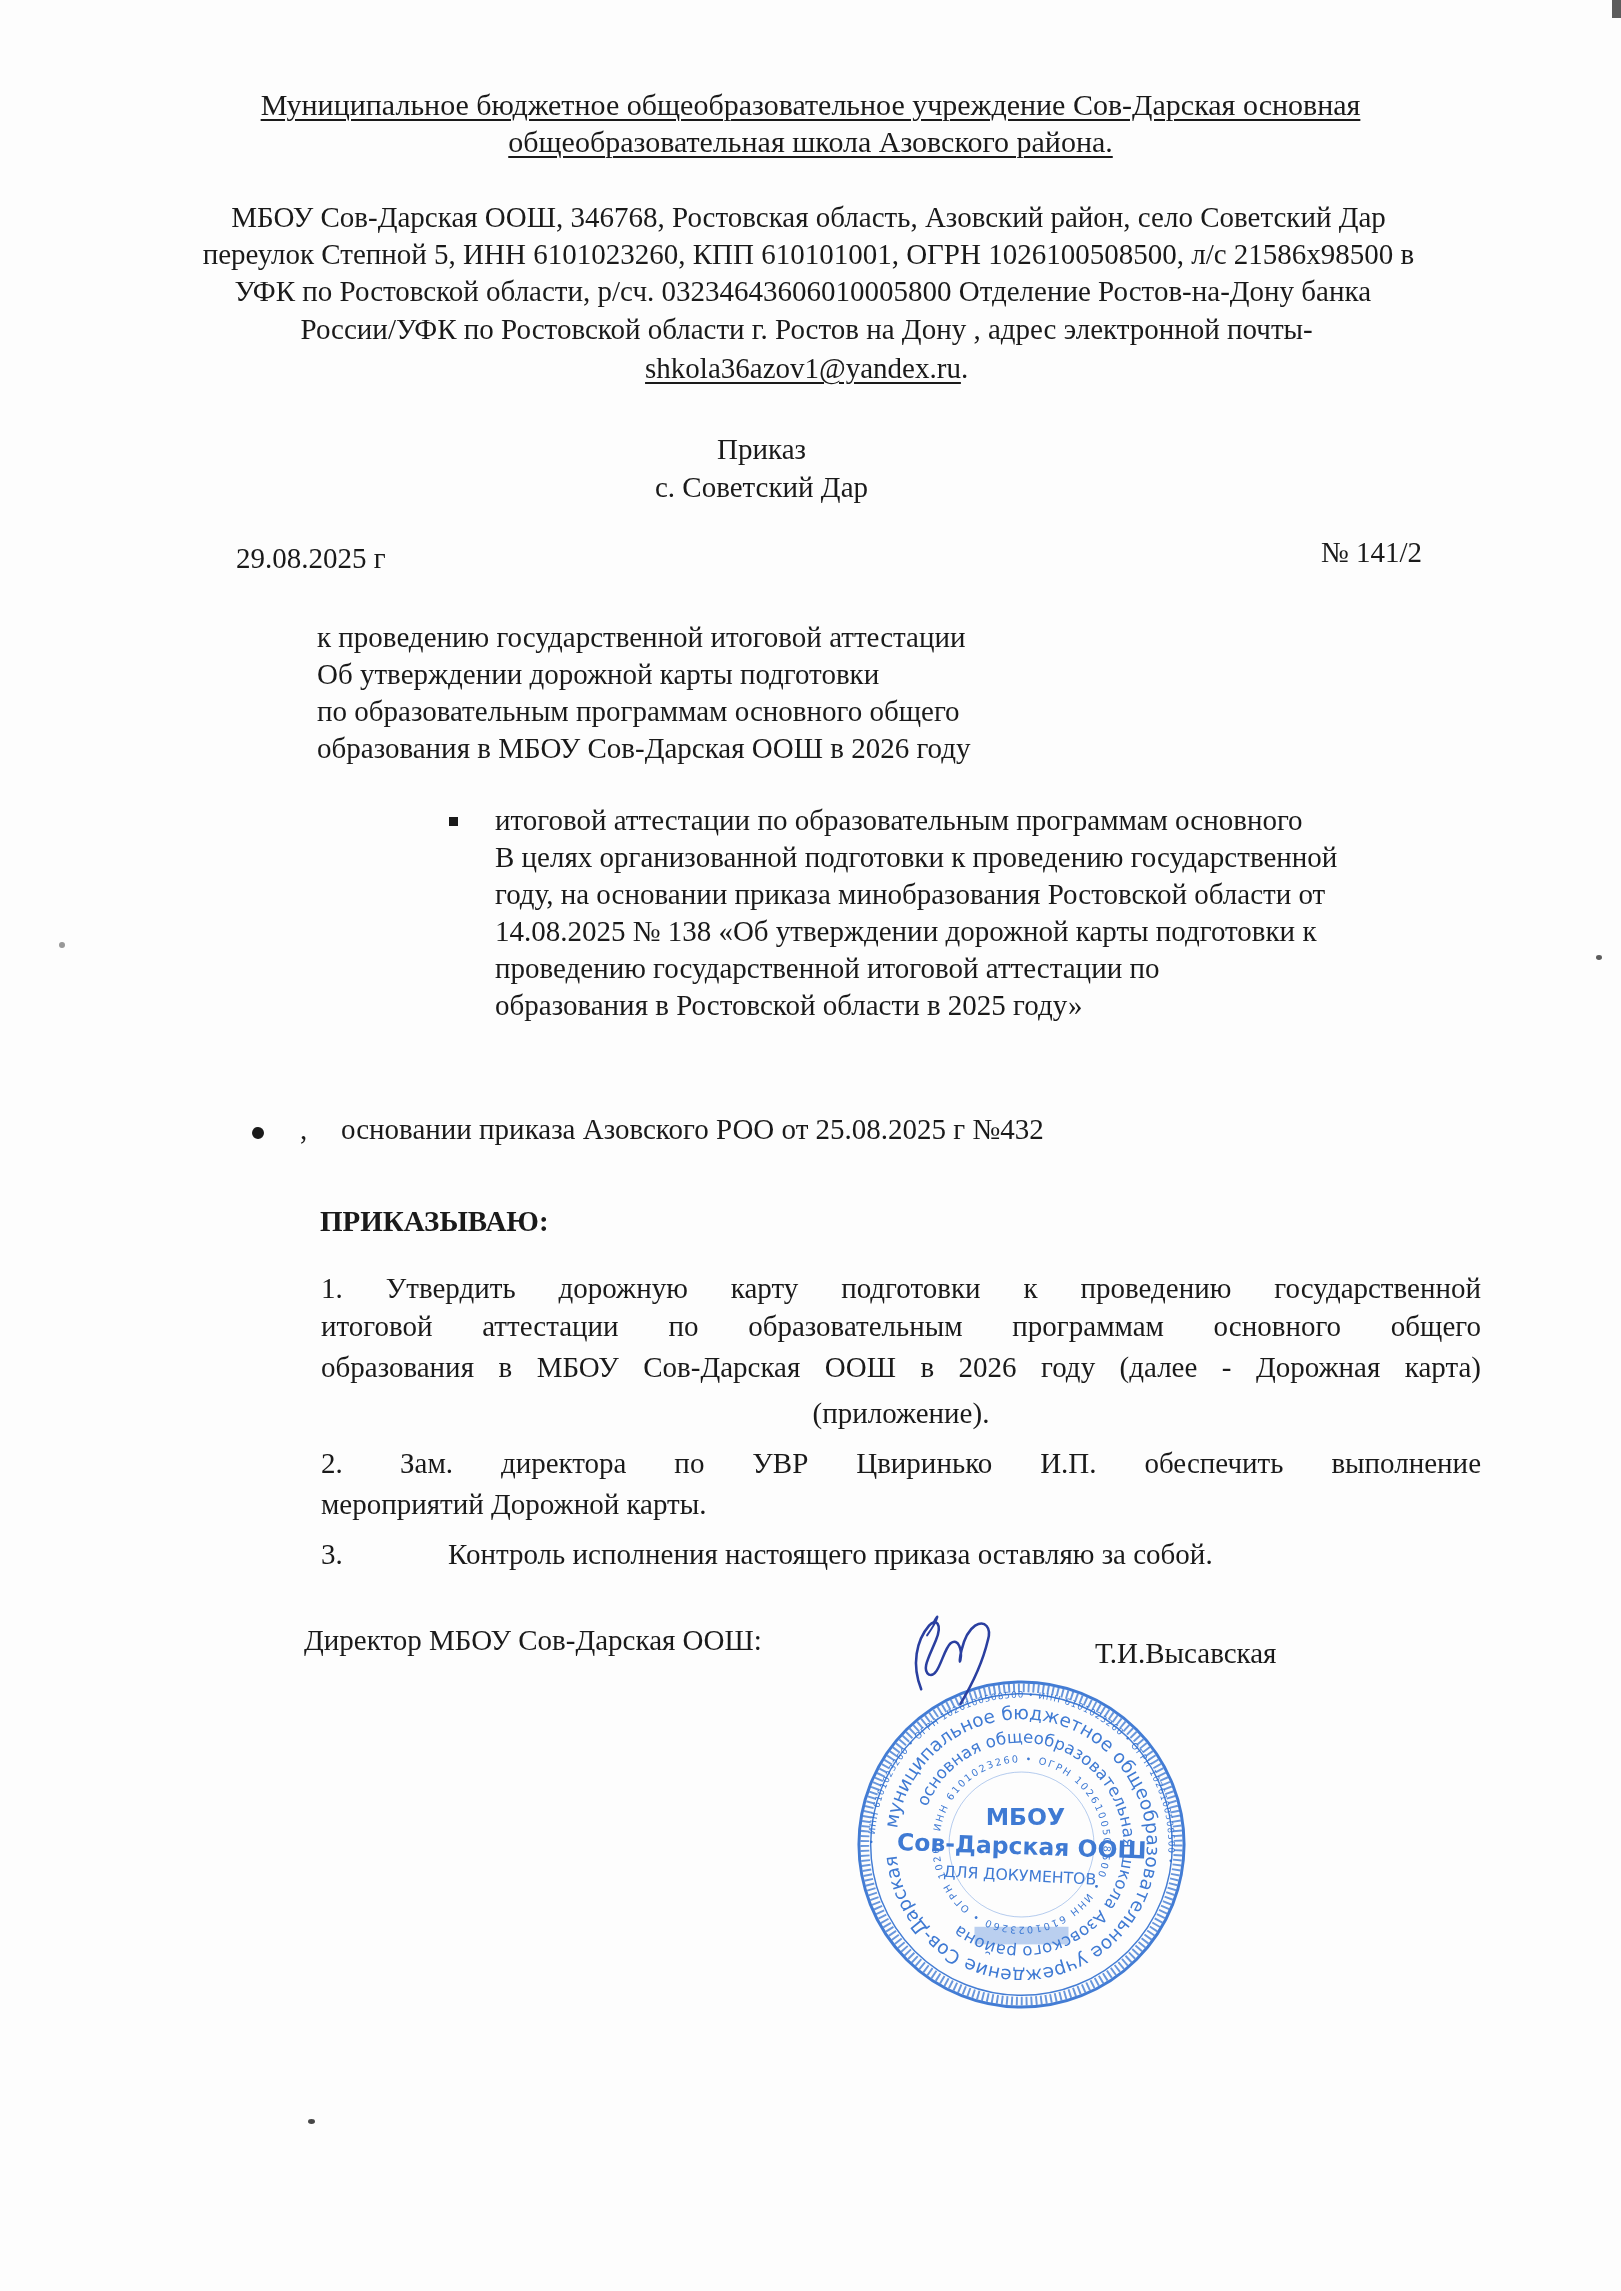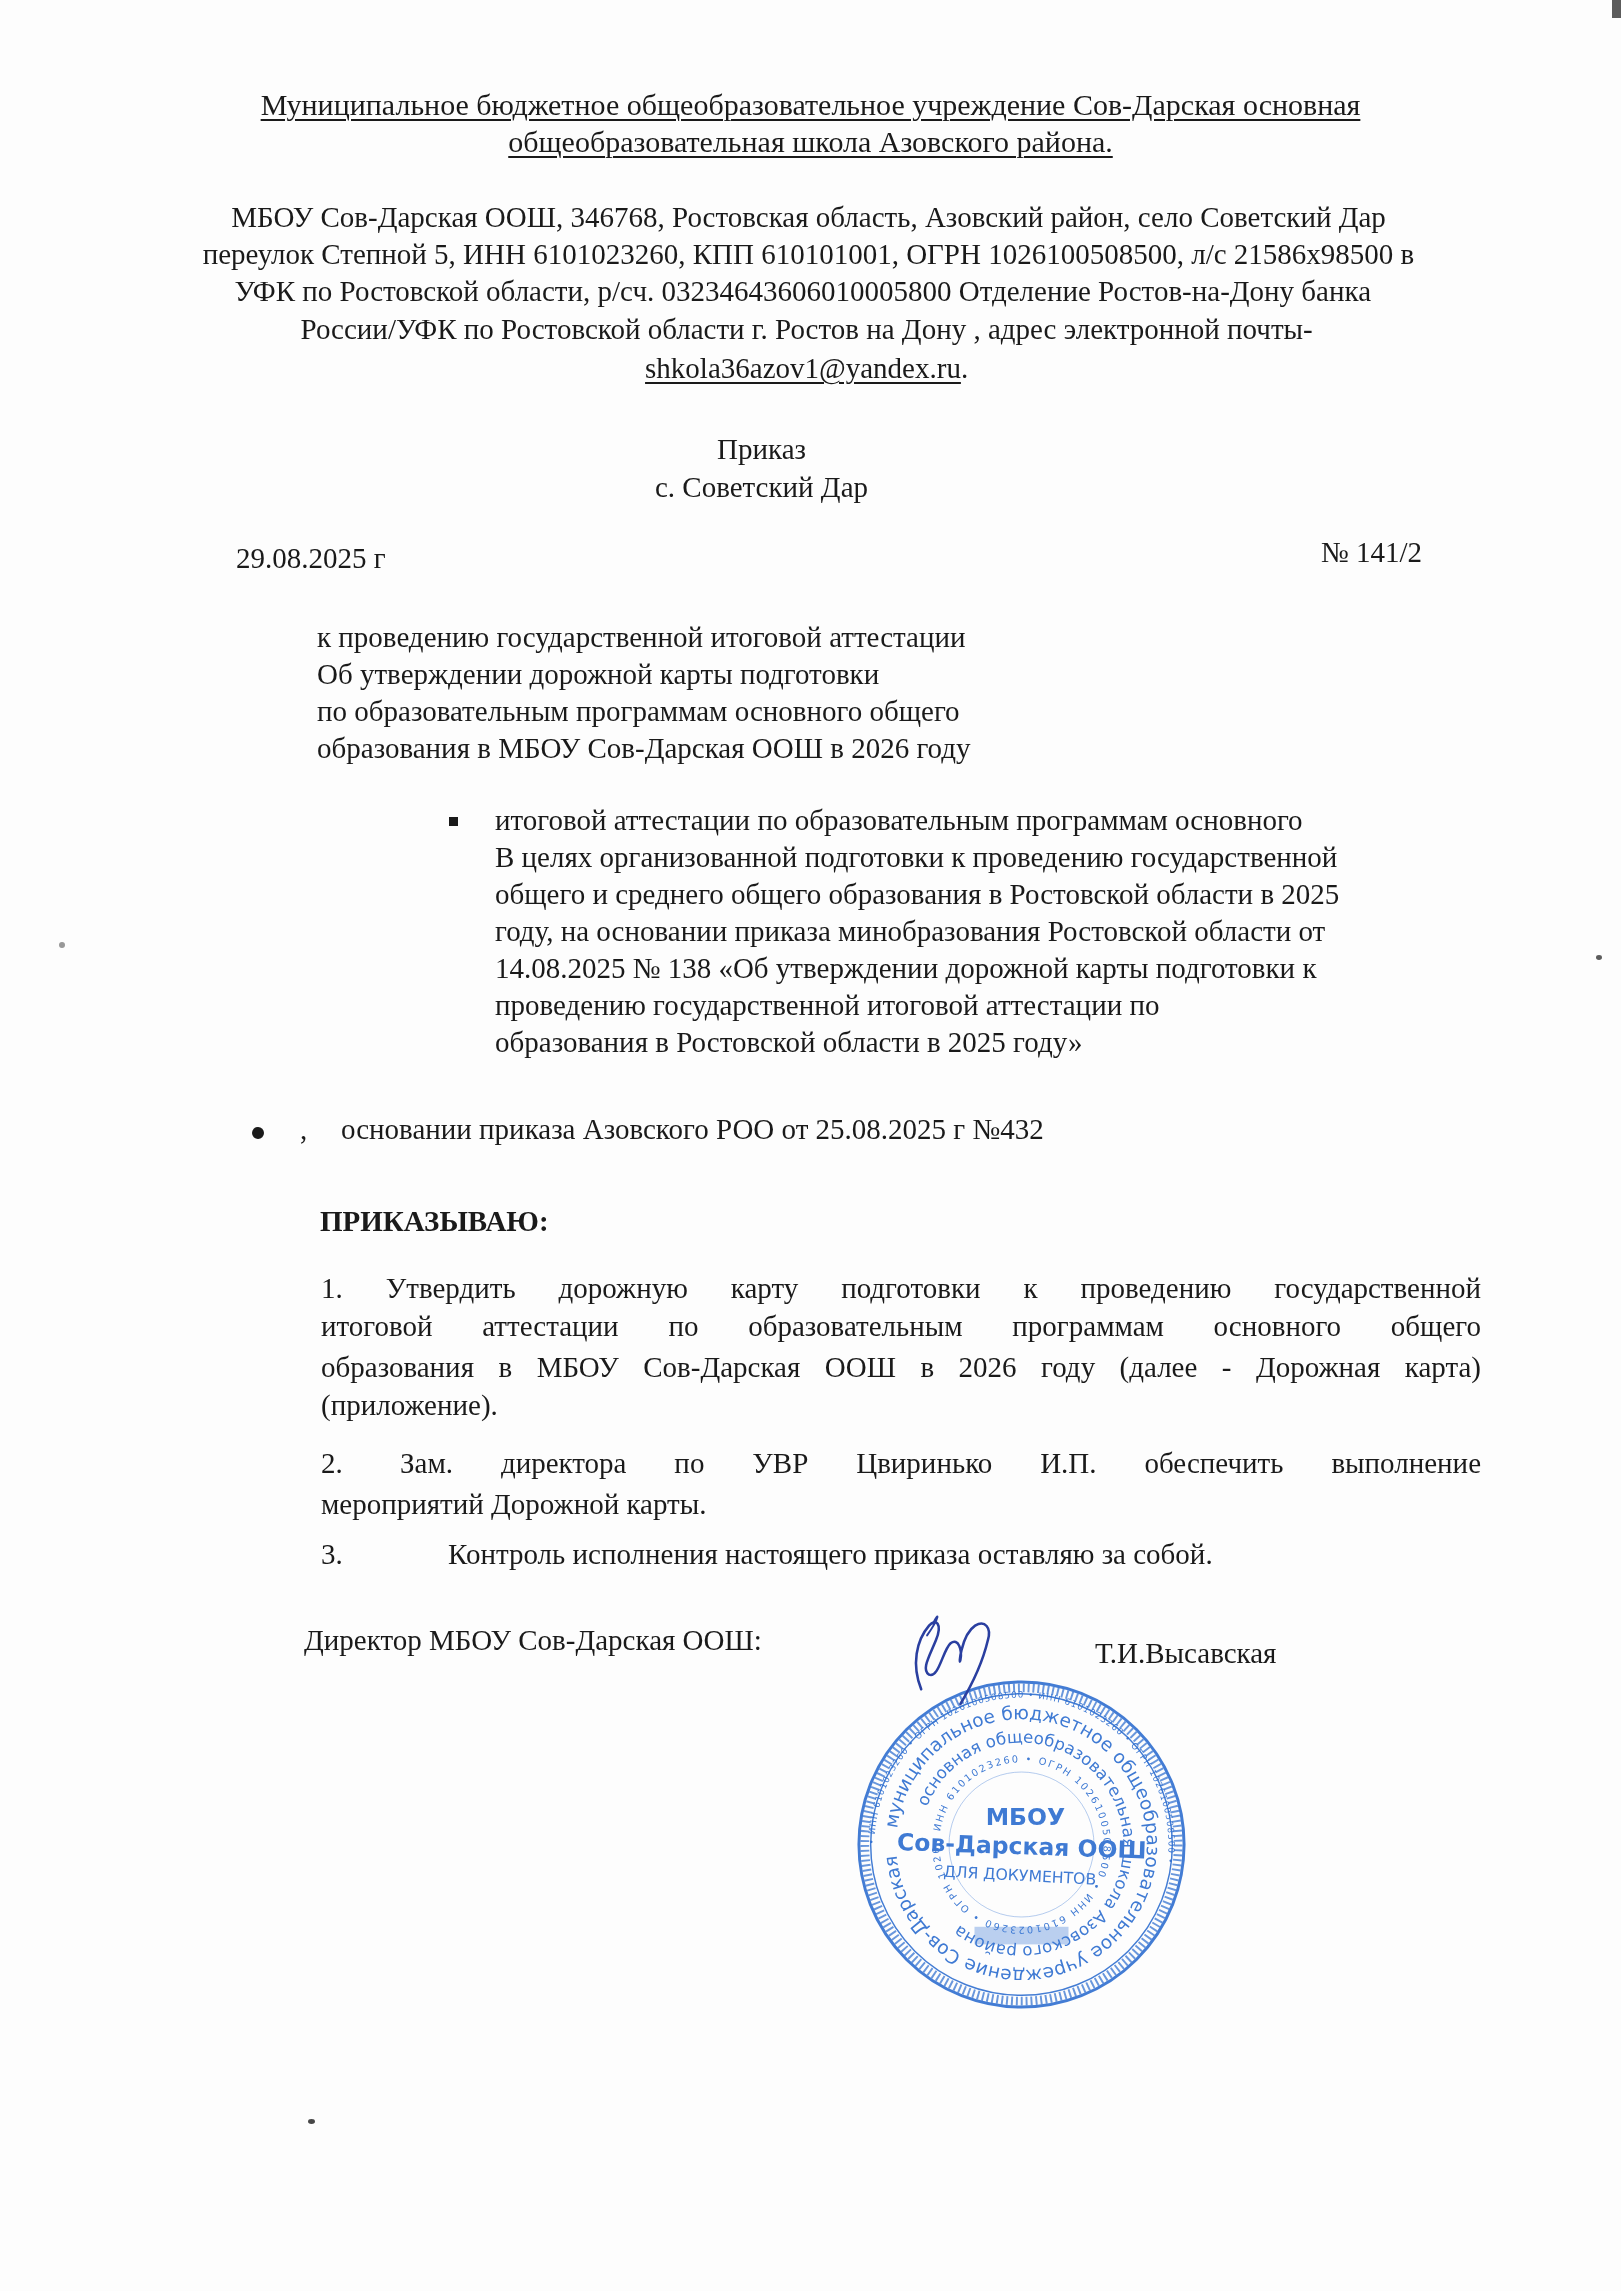--- a/index.html
+++ b/index.html
@@ -187,38 +187,37 @@
     <div>к проведению государственной итоговой аттестации</div>
     <div>Об утверждении дорожной карты подготовки</div>
     <div>по образовательным программам основного общего</div>
     <div>образования в МБОУ Сов-Дарская ООШ в 2026 году</div>
   </div>
 
   <div class="sq-bullet"></div>
   <div class="basis-block">
     <span class="bline">итоговой аттестации по образовательным программам основного</span>
     <span class="bline">В целях организованной подготовки к проведению государственной</span>
-    <span class="bline">общего и среднего общего образования в Ростовской области в 2025</span>
     <span class="bline">году, на основании приказа минобразования Ростовской области от</span>
     <span class="bline">14.08.2025 № 138 «Об утверждении дорожной карты подготовки к</span>
     <span class="bline">проведению государственной итоговой аттестации по</span>
     <span class="bline">образования в Ростовской области в 2025 году»</span>
   </div>
 
   <div class="round-bullet"></div>
   <div class="comma">,</div>
   <div class="basis2">основании приказа Азовского РОО от 25.08.2025 г №432</div>
 
   <div class="order-word">ПРИКАЗЫВАЮ:</div>
 
   <div class="item" style="left:321px; top:1270px;">
     <span class="justify-line">1. Утвердить дорожную карту подготовки к проведению государственной</span>
     <span class="justify-line" style="margin-top:1px;">итоговой аттестации по образовательным программам основного общего</span>
     <span class="justify-line" style="margin-top:3.9px;">образования в МБОУ Сов-Дарская ООШ в 2026 году (далее - Дорожная карта)</span>
-    <span class="plain-line" style="margin-top:1px;">(приложение).</span>
+    <span class="plain-line" style="margin-top:9px;text-align:center;">(приложение).</span>
   </div>
 
   <div class="item" style="left:321px; top:1445px;">2.</div>
   <div class="item" style="left:400px; top:1445px; width:1081px; text-align:justify; text-align-last:justify;">Зам. директора по УВР  Цвиринько И.П. обеспечить выполнение</div>
   <div class="item" style="left:321px; top:1486px; white-space:nowrap;">мероприятий Дорожной карты.</div>
 
   <div class="item" style="left:321px; top:1536px;">3.</div>
   <div class="item" style="left:420px; top:1536px; white-space:nowrap;margin-left:28px;">Контроль исполнения настоящего приказа оставляю за собой.</div>
 
   <div class="sign-title">Директор МБОУ Сов-Дарская ООШ:</div>

